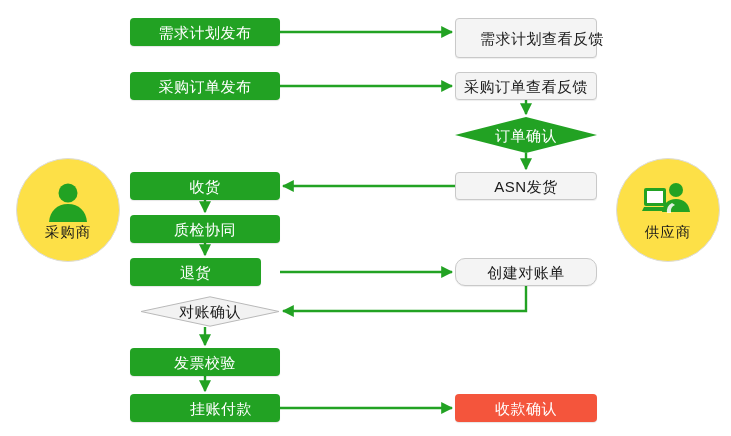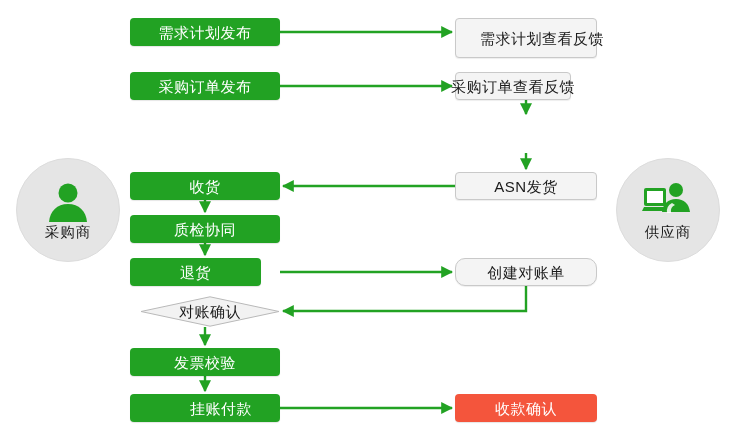--- a/index.html
+++ b/index.html
@@ -75,21 +75,21 @@
   }
   .diamond.green .dia-label { color: #ffffff; }
   .diamond.plain .dia-label { color: #1a1a1a; }
 
   
   .actor {
     position: absolute;
     width: 104px;
     height: 104px;
     border-radius: 50%;
-    background: #e5e5e5;
+    background: #fde047;
     border: 1px solid #dcdcdc;
     box-sizing: border-box;
     display: flex;
     flex-direction: column;
     align-items: center;
     justify-content: center;
   }
   .actor .actor-icon {
     width: 52px;
     height: 44px;
@@ -169,24 +169,30 @@
   </div>
 
   <div class="node box-grey" style="left:455px; top:18px; width:142px; height:40px;padding-left:32px;">
     <span>需求计划查看反馈</span>
   </div>
 
   <div class="node box-green" style="left:130px; top:72px; width:150px; height:28px;">
     <span>采购订单发布</span>
   </div>
 
-  <div class="node box-grey" style="left:455px; top:72px; width:116px; height:28px;">
+  <div class="node box-grey" style="left:455px; top:72px; width:142px; height:28px;">
     <span>采购订单查看反馈</span>
   </div>
 
+  <div class="node diamond green" style="left:455px; top:117px; width:142px; height:36px;">
+    <svg class="dia-shape" viewBox="0 0 142 36" preserveAspectRatio="none">
+      <polygon points="71,0 142,18 71,36 0,18" fill="#22a223"></polygon>
+    </svg>
+    <span class="dia-label">订单确认</span>
+  </div>
 
   <div class="node box-grey" style="left:455px; top:172px; width:142px; height:28px;">
     <span>ASN发货</span>
   </div>
 
   <div class="node box-green" style="left:130px; top:172px; width:150px; height:28px;">
     <span>收货</span>
   </div>
 
   <div class="node box-green" style="left:130px; top:215px; width:150px; height:28px;">

